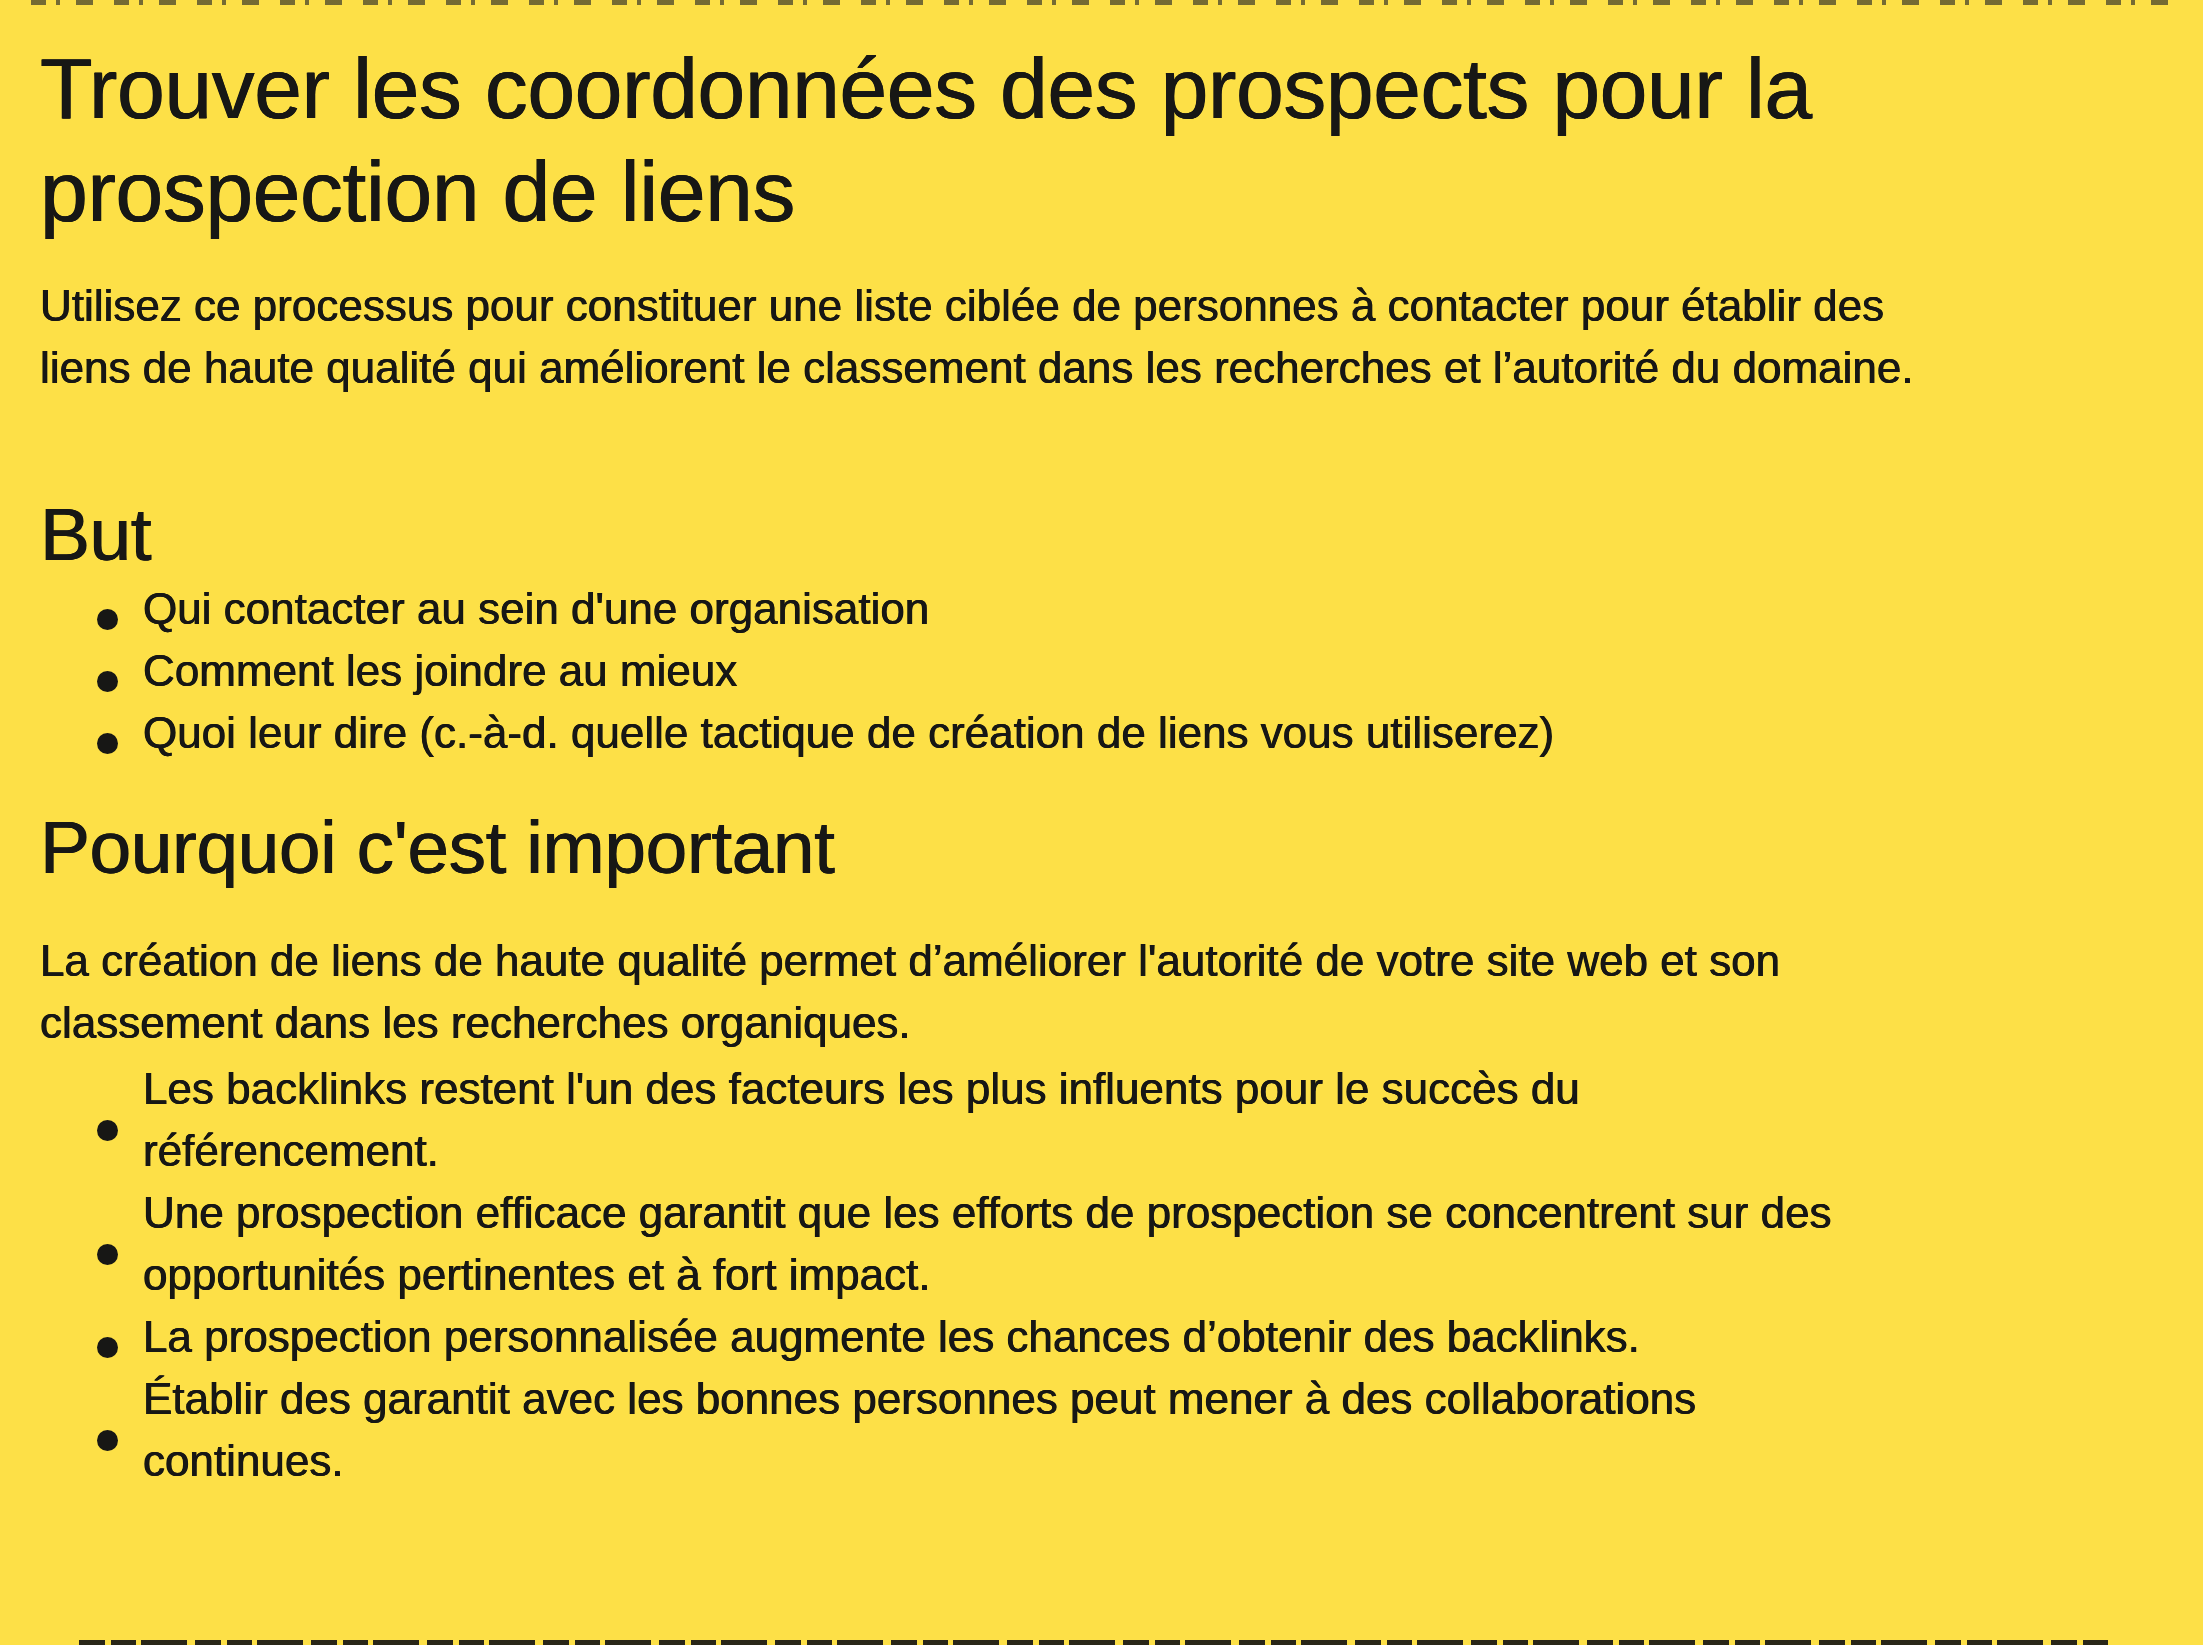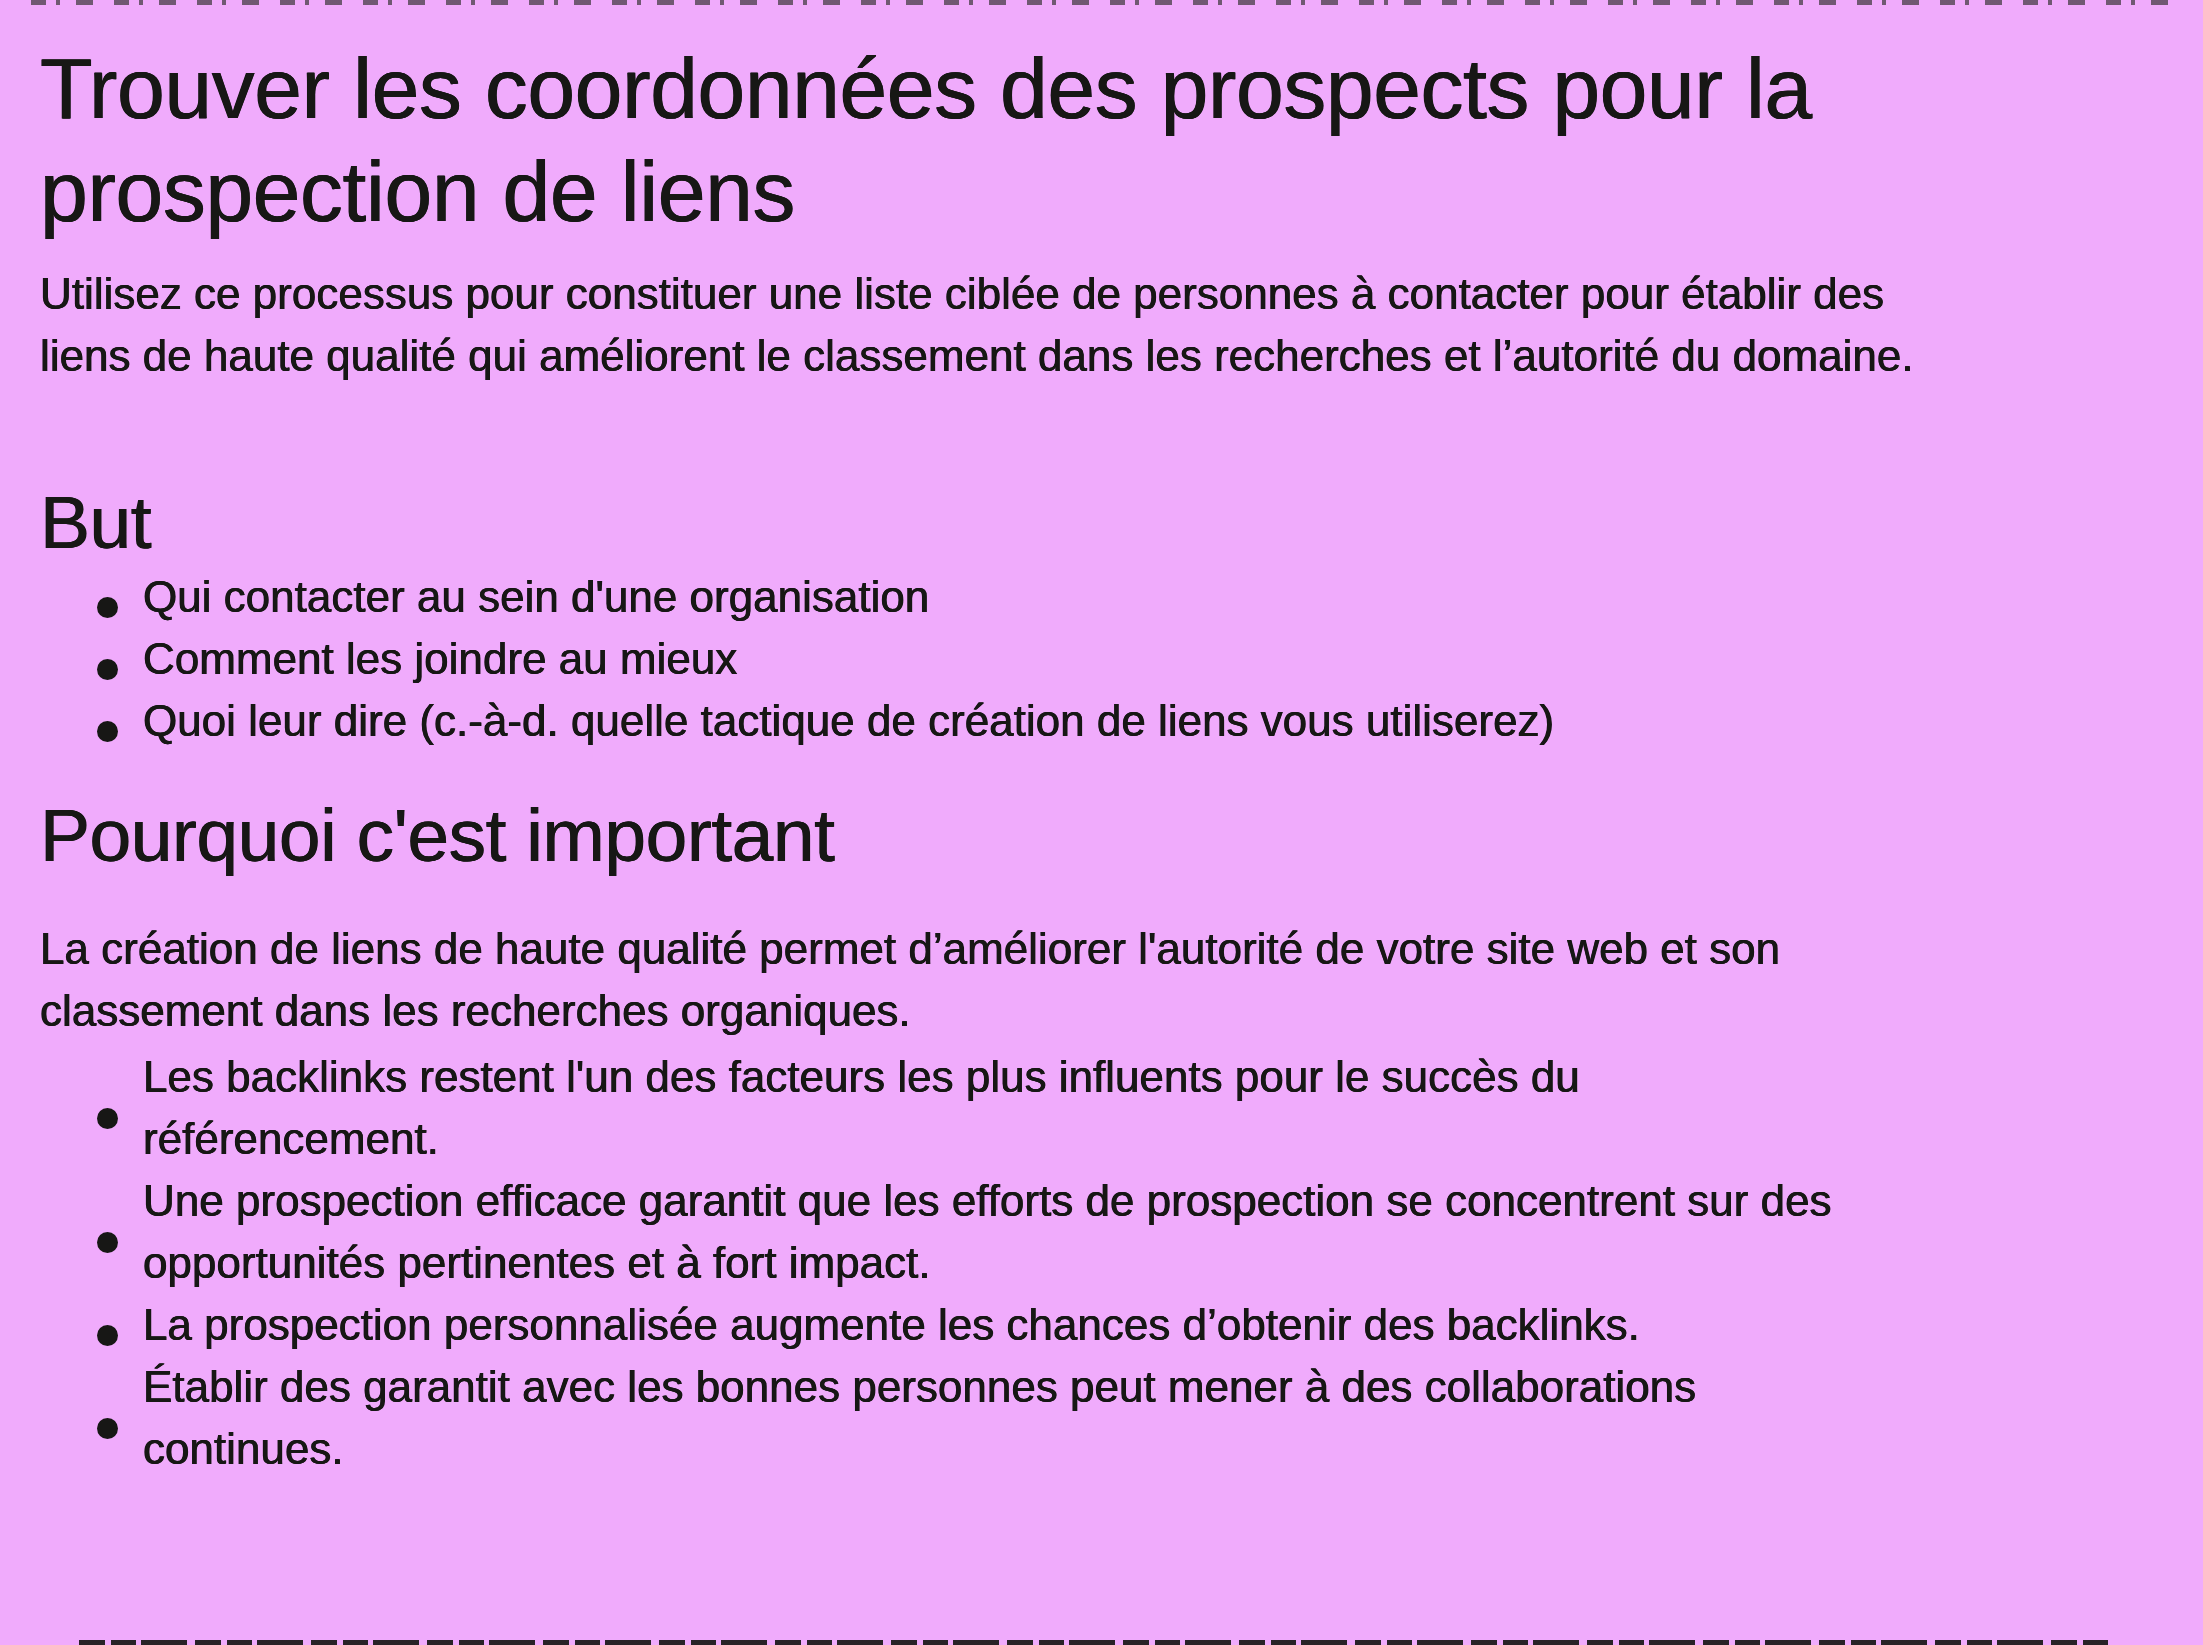--- a/index.html
+++ b/index.html
@@ -5,21 +5,21 @@
   html, body {
     margin: 0;
     padding: 0;
     background: #faf9f5;
   }
   .page {
     position: relative;
     width: 2204px;
     height: 1646px;
     overflow: hidden;
-    background: #f0abfc;
+    background: #fde047;
     color: #171715;
     font-family: "Liberation Sans", sans-serif;
     text-shadow: 0.4px 0 0 currentColor, -0.4px 0 0 currentColor;
   }
   .content {
     padding: 0 33px 0 40px;
   }
   .crop-strip {
     position: absolute;
     left: 31px;
@@ -55,21 +55,21 @@
     margin: 37px 0 0 0;
     font-size: 86px;
     font-weight: 400;
     line-height: 103px;
     letter-spacing: -0.5px;
   }
   .para {
     font-size: 44px;
     line-height: 62px;
   }
-  .subtitle { margin-top: 20px; }
+  .subtitle { margin-top: 32px; }
   h2.doc-heading {
     margin: 0;
     font-size: 75px;
     font-weight: 400;
     line-height: 87px;
     letter-spacing: -0.5px;
   }
   h2.h2-but { margin-top: 92px; }
   h2.h2-why { margin-top: 40px; }
   .lead-but { margin-top: 30px; }

